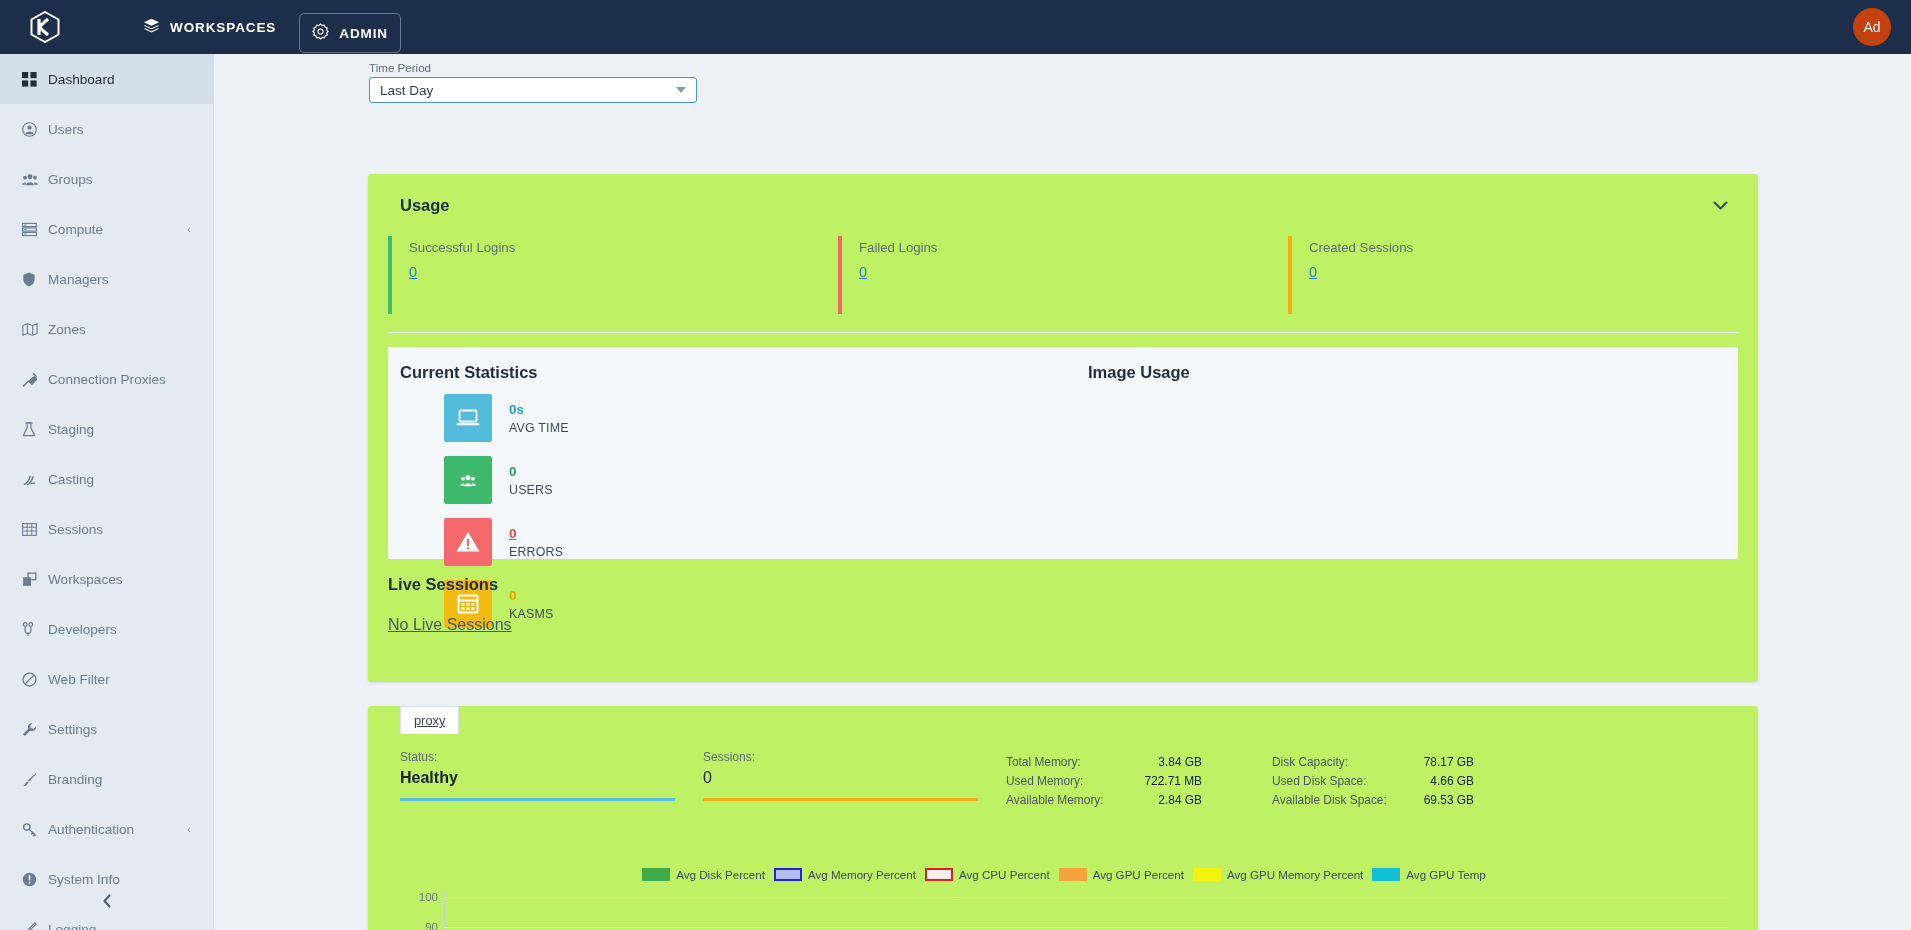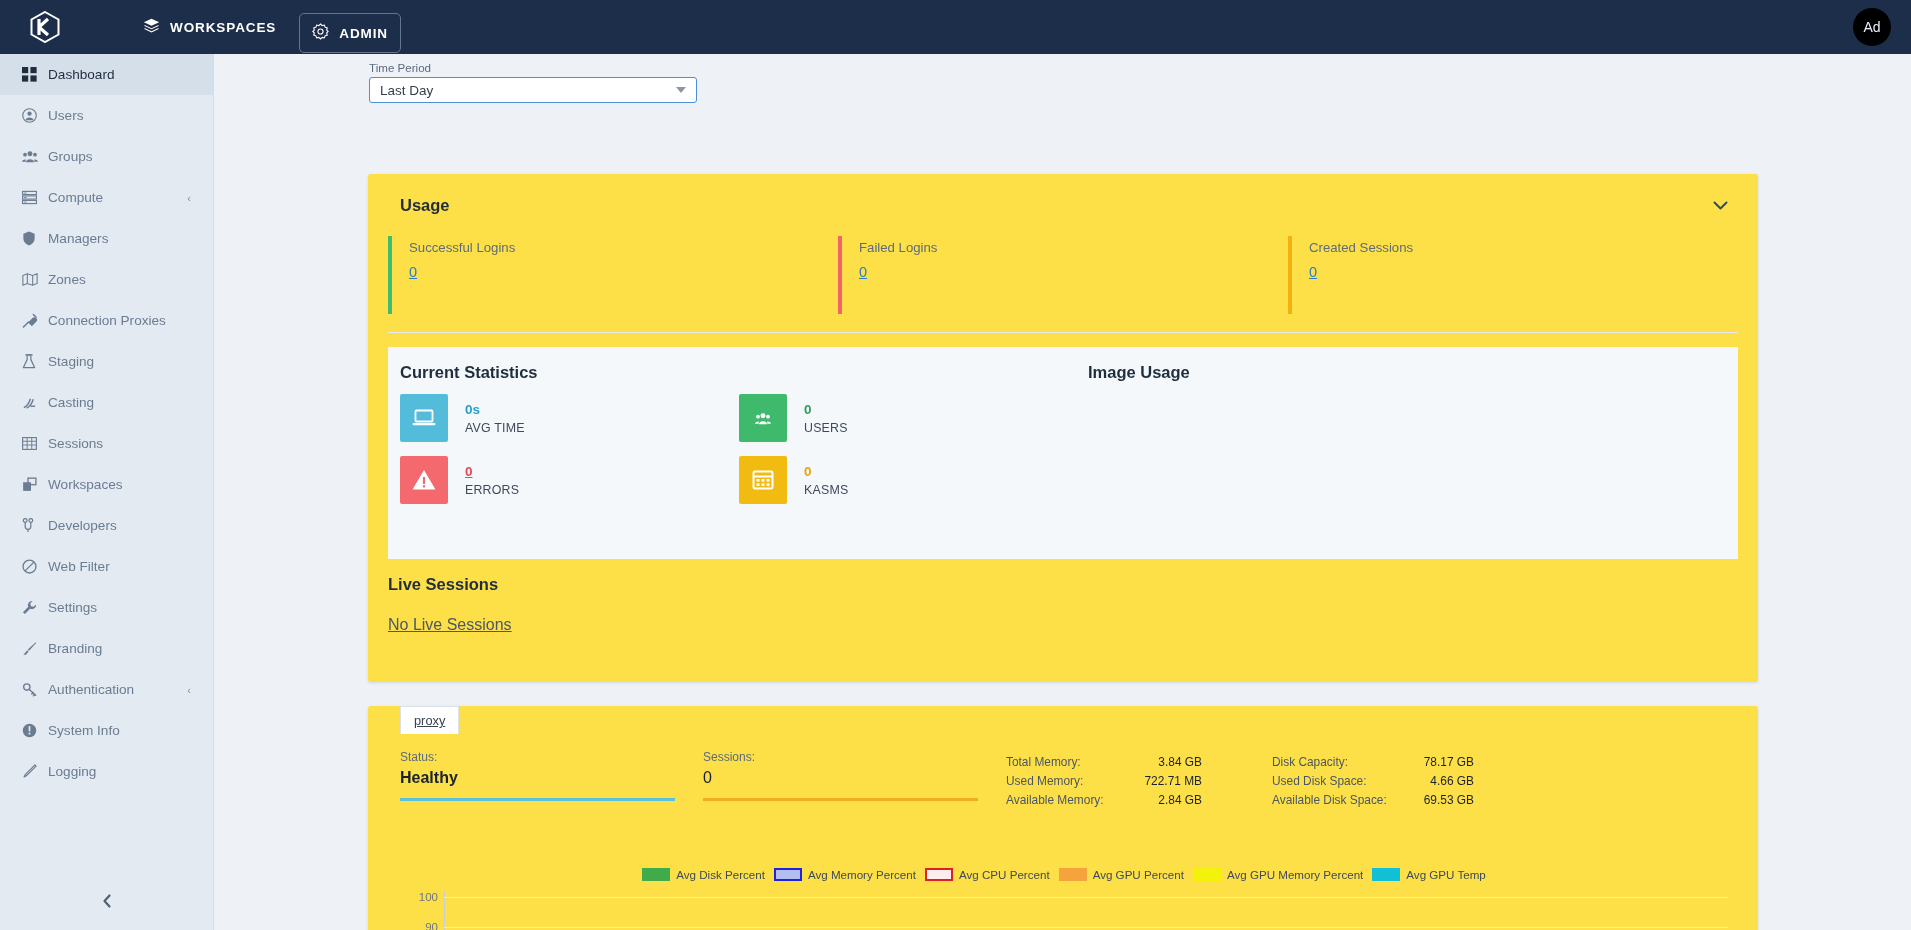--- a/index.html
+++ b/index.html
@@ -28,36 +28,36 @@
     display: flex; align-items: center; gap: 10px;
     color: #ffffff; font-size: 13.5px; font-weight: bold;
     letter-spacing: .9px; padding: 9px 12px; cursor: pointer;
     border-radius: 5px; border: 1px solid transparent;
     white-space: nowrap;
   }
   .nav-btn.bordered { border: 1px solid #64768f; margin-top: 12px; }
   .avatar {
     position: absolute; right: 20px; top: 8px;
     width: 38px; height: 38px; border-radius: 50%;
-    background: #000000; color: #e8f0f9;
+    background: #c2410c; color: #e8f0f9;
     display: flex; align-items: center; justify-content: center;
     font-size: 14px; cursor: pointer;
   }
 
   
   .sidebar {
     position: absolute; top: 54px; left: 0;
     width: 214px; height: 876px;
     background: #e3eaf2;
     border-right: 1px solid #d3dde8;
     overflow: hidden;
   }
   .side-item {
     display: flex; align-items: center;
-    height: 41px; padding-left: 22px;
+    height: 50px; padding-left: 22px;
     color: #6b7c91; font-size: 13.6px;
     cursor: pointer; position: relative;
   }
   .side-item.active { background: #d5dfea; color: #1f2d3d; font-weight: normal; }
   .side-ico {
     width: 26px; flex: 0 0 26px;
     display: flex; align-items: center;
     font-size: 14px; color: #6b7c91;
   }
   .side-item.active .side-ico { color: #1f2d3d; }
@@ -92,21 +92,21 @@
   .tp-arrow {
     position: absolute; right: 10px; top: 50%; transform: translateY(-50%);
     width: 0; height: 0;
     border-left: 5px solid transparent; border-right: 5px solid transparent;
     border-top: 6px solid #8b97a5;
   }
 
   
   .card {
     position: absolute; left: 154px;
-    width: 1390px; background: #fde047;
+    width: 1390px; background: #bef264;
     border-radius: 3px;
     box-shadow: 0 1px 3px rgba(30,45,70,.13);
   }
   #usage-card { top: 120px; height: 508px; }
   #agents-card { top: 652px; height: 300px; }
 
   .card-head {
     height: 62px; display: flex; align-items: center;
     padding: 0 32px; position: relative;
   }
@@ -137,21 +137,21 @@
   
   .stats-panel {
     margin: 14px 20px 0 20px;
     background: #f4f8fb; height: 212px;
     display: flex; padding: 16px 0 0 0;
   }
   .stats-left { width: 690px; padding-left: 12px; }
   .stats-right { flex: 1; padding-left: 10px; }
   .panel-title { font-size: 16.5px; font-weight: bold; color: #1f2d3d; margin-bottom: 12px; }
   .stat-grid { display: flex; flex-wrap: wrap; }
-  .stat-cell { width: 50%; display: flex; align-items: center; margin-bottom: 14px; }
+  .stat-cell { width: 50%; display: flex; align-items: center; margin-bottom: 14px; margin-left: 44px; }
   .stat-box {
     width: 48px; height: 48px; border-radius: 2px;
     display: flex; align-items: center; justify-content: center;
     color: #fff; font-size: 22px; flex: 0 0 48px;
   }
   .stat-text { margin-left: 17px; }
   .stat-num { font-size: 13.5px; font-weight: bold; }
   .stat-num.linked { text-decoration: underline; cursor: pointer; }
   .stat-cap { font-size: 12.4px; color: #3e4a59; margin-top: 4px; letter-spacing: .2px; }
 

